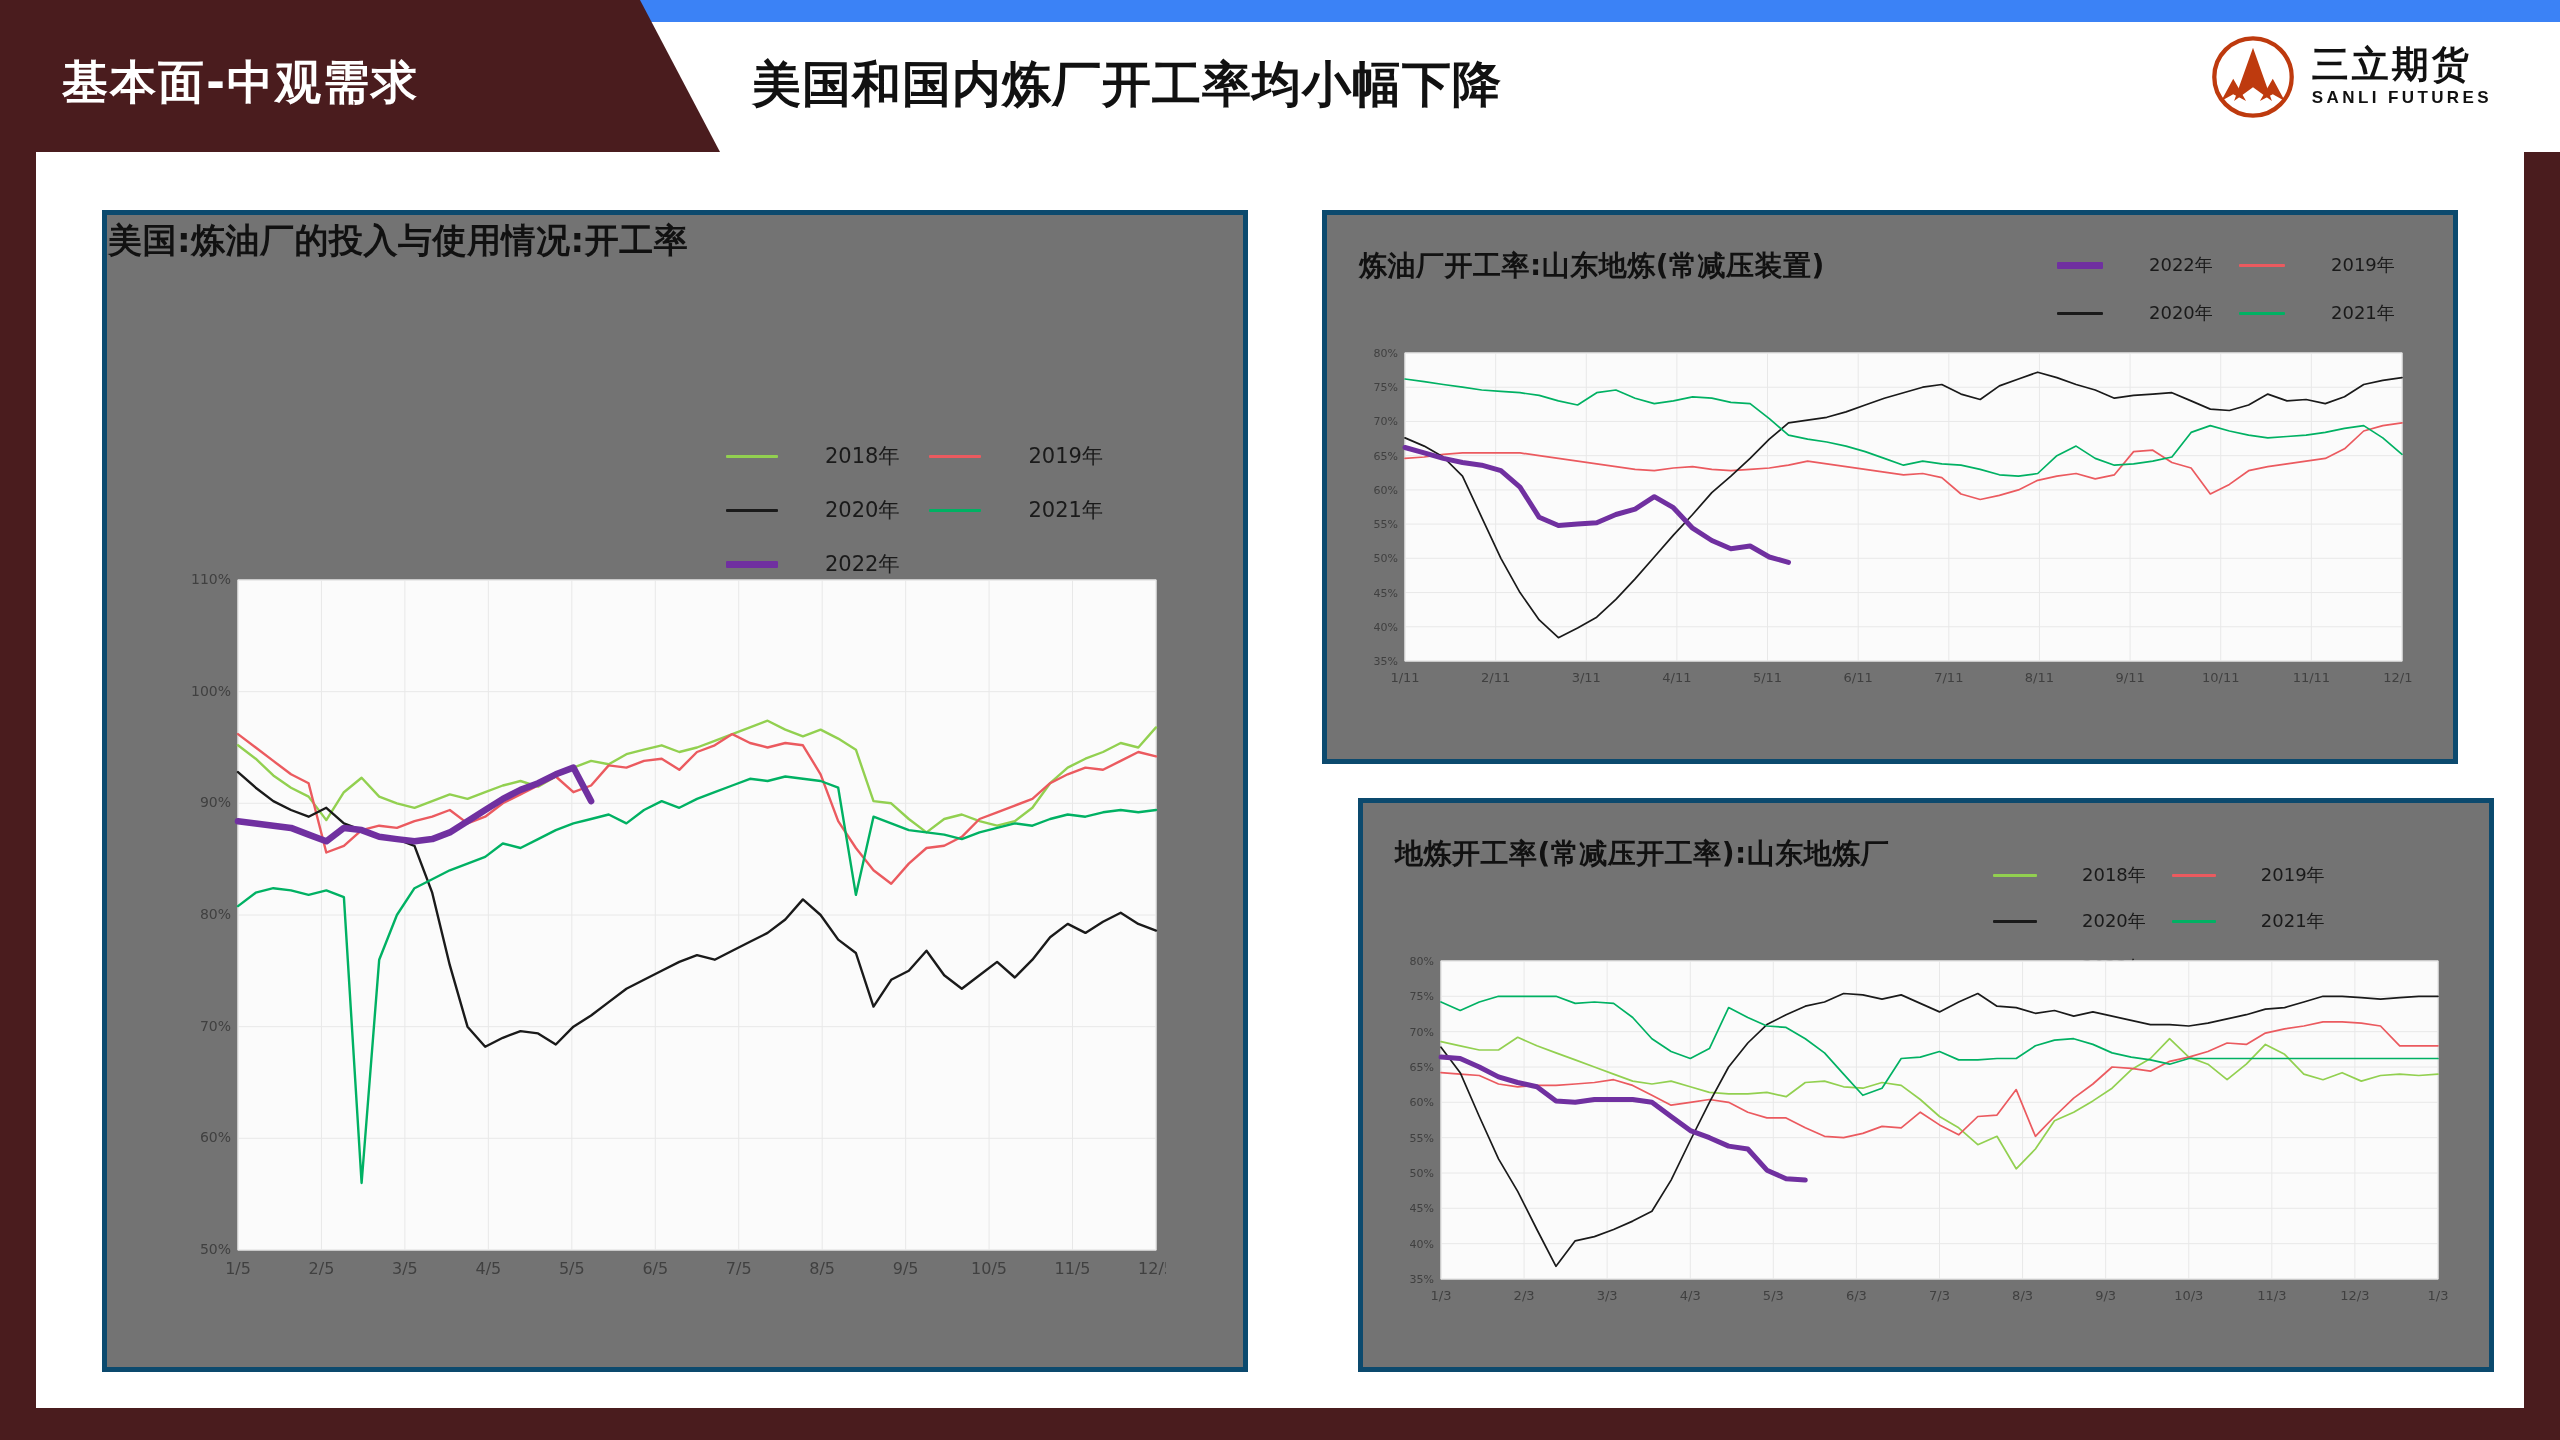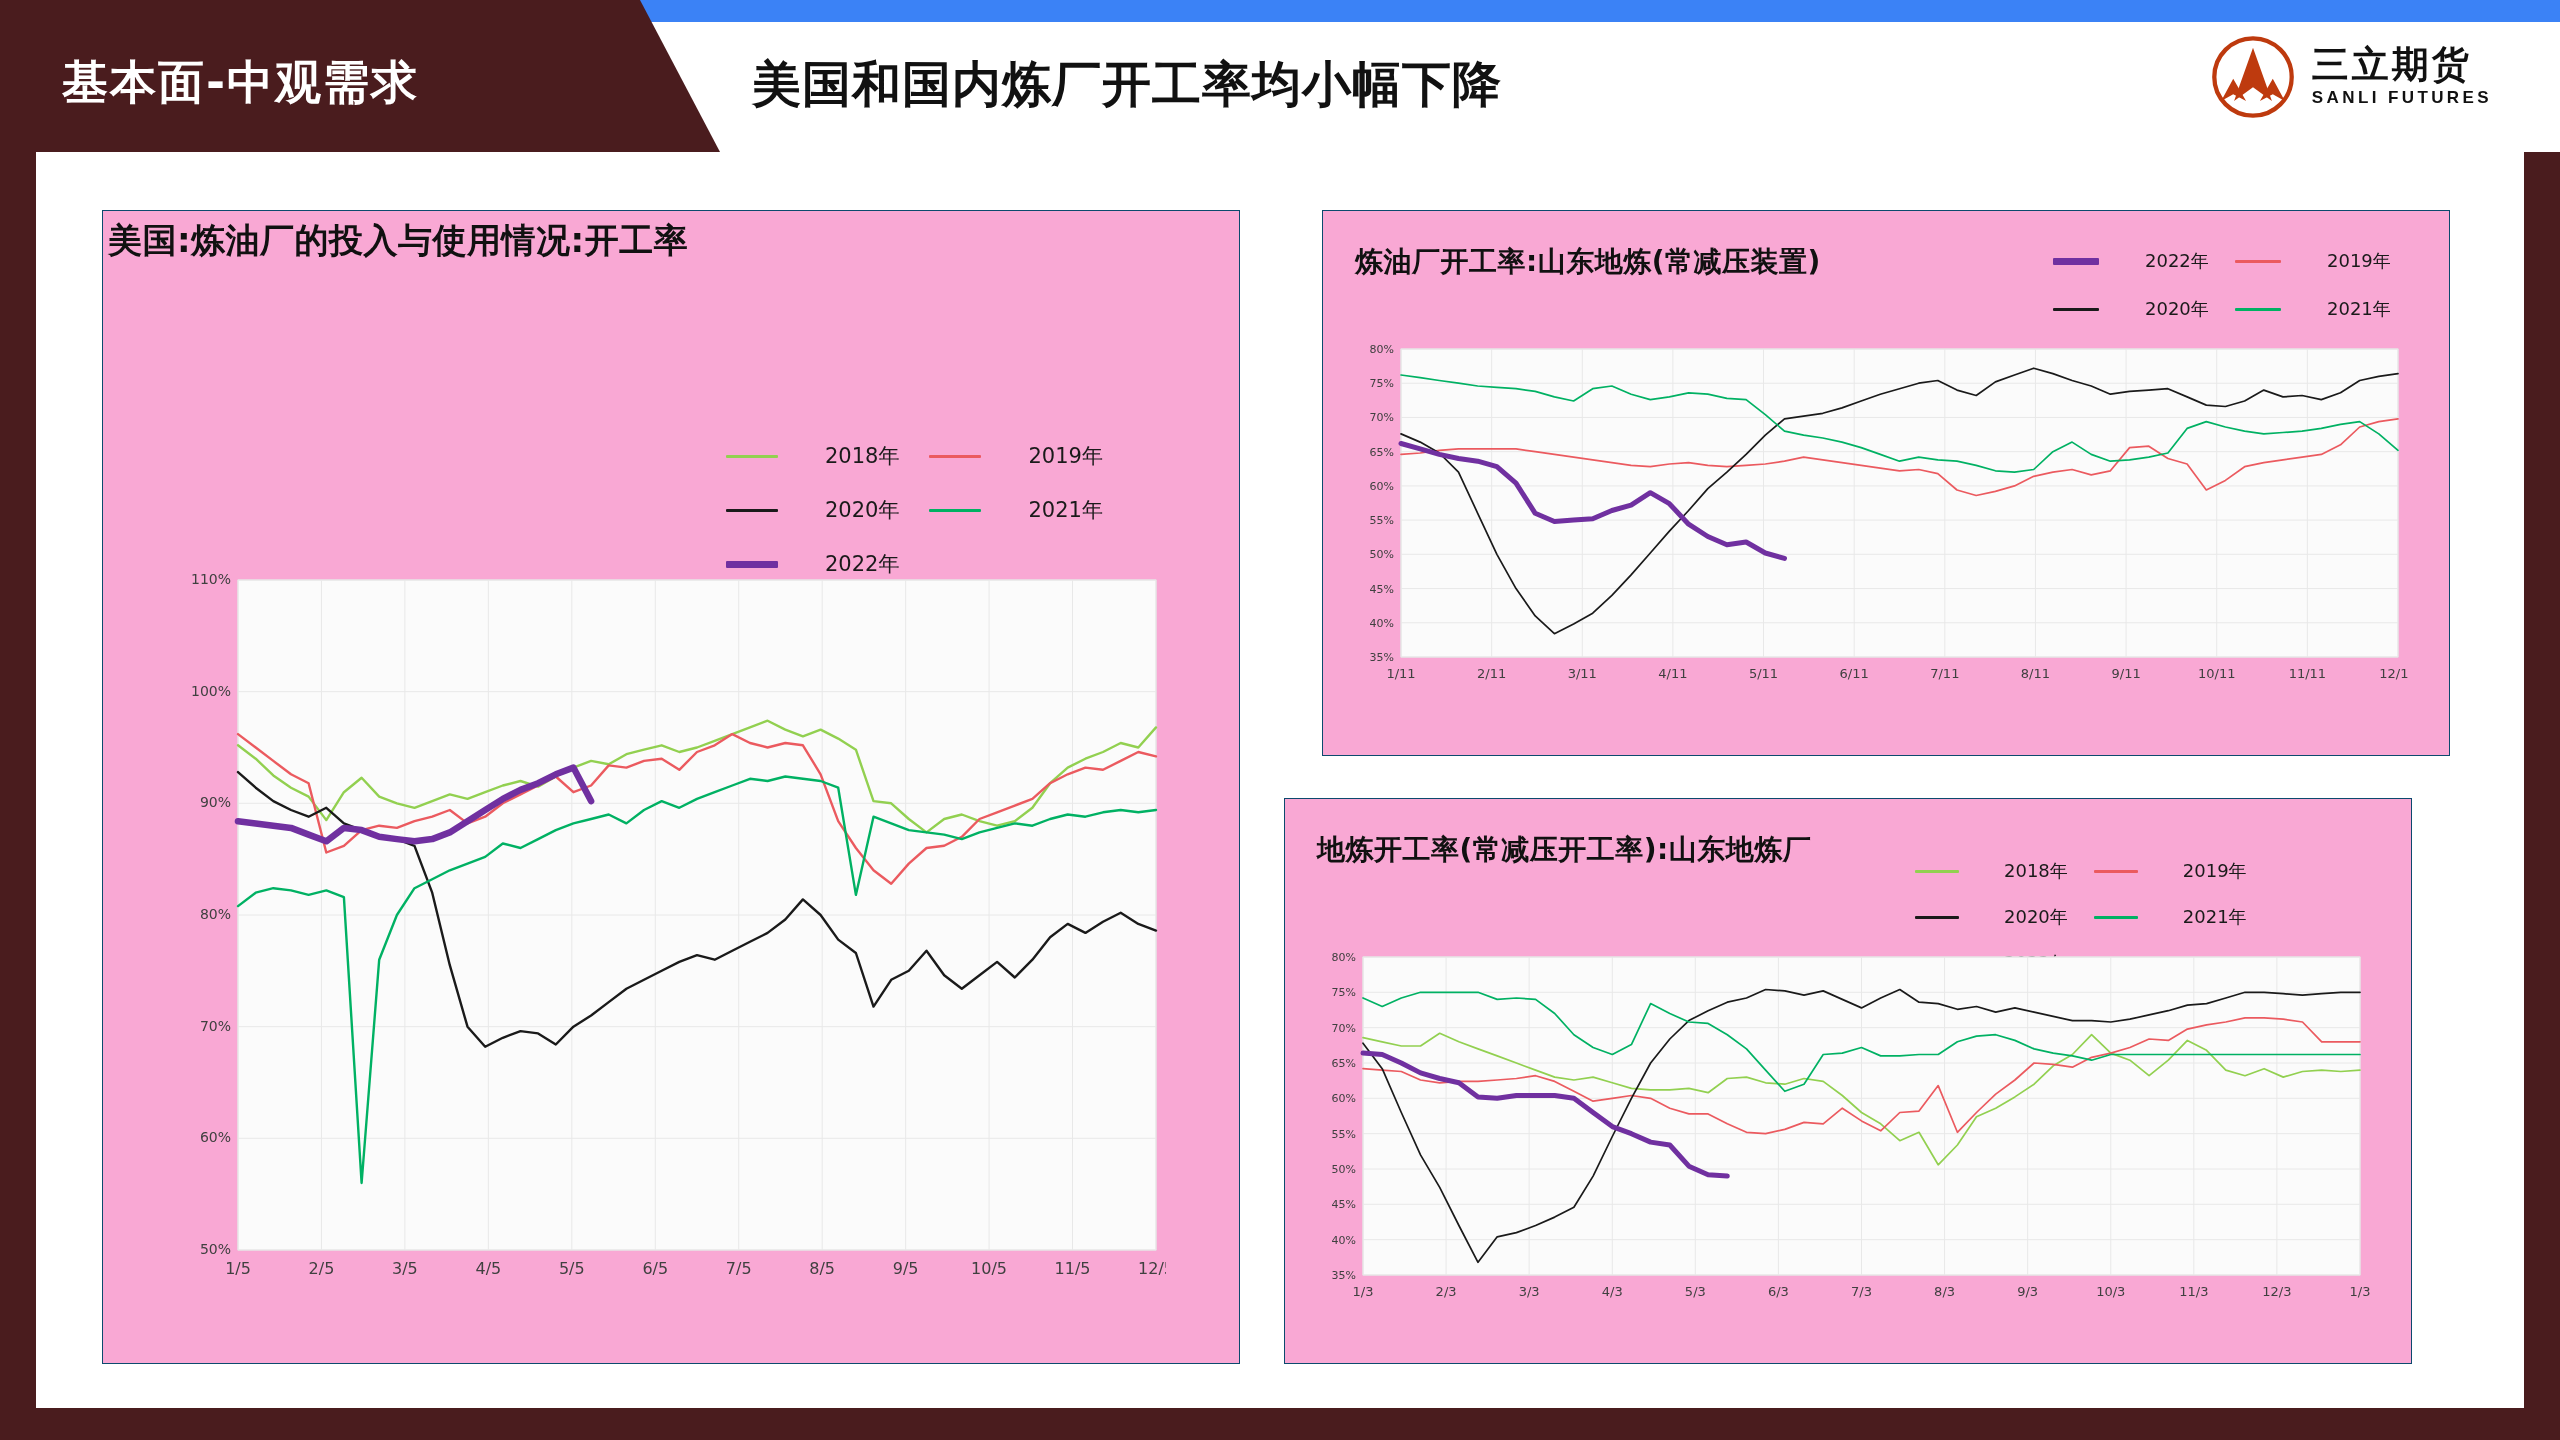--- a/index.html
+++ b/index.html
@@ -62,26 +62,26 @@
     letter-spacing:3.4px;margin-top:4px;
   }
   
   .canvas{
     position:absolute;left:36px;top:152px;
     width:2488px;height:1256px;
     background:#ffffff;
   }
   .panel{
     position:absolute;
-    background:#f9a8d4;
-    border:1px solid #0c4a6e;
+    background:#737373;
+    border:5px solid #0c4a6e;
   }
   .panel-left{left:66px;top:58px;width:1136px;height:1152px;}
   .panel-tr{left:1286px;top:58px;width:1126px;height:544px;}
-  .panel-br{left:1248px;top:646px;width:1126px;height:564px;}
+  .panel-br{left:1322px;top:646px;width:1126px;height:564px;}
 
   .chart-title{
     position:absolute;
     color:#111;
     font-weight:bold;
     font-family:"DejaVu Sans","Liberation Sans",sans-serif;
     white-space:nowrap;
     letter-spacing:0.5px;
   }
   .t-left{left:72px;top:66px;font-size:34px;}

